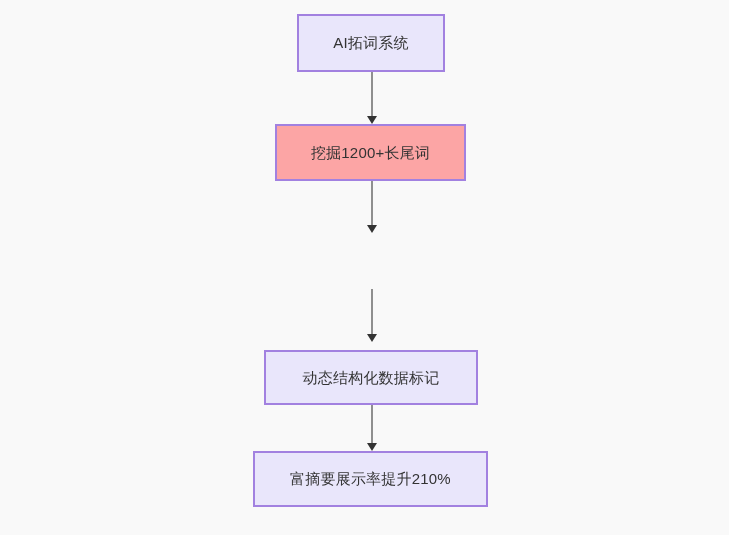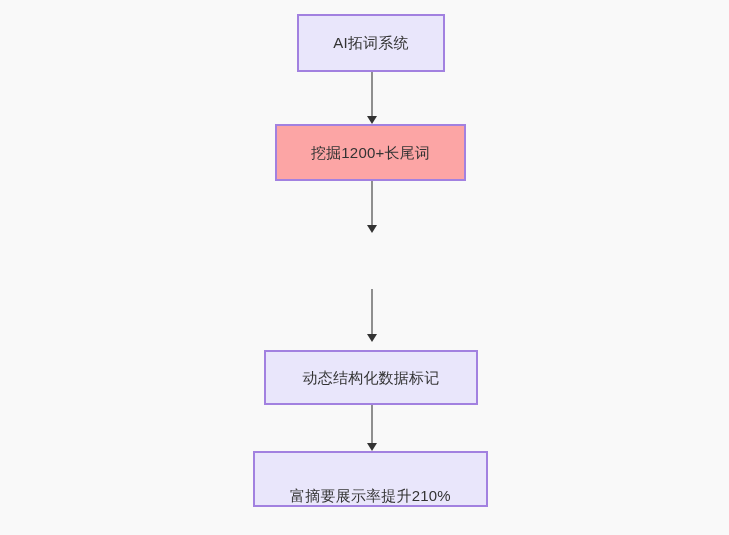--- a/index.html
+++ b/index.html
@@ -85,17 +85,17 @@
 
   <div class="node" style="left: 275px; top: 124px; width: 191px; height: 57px; background: #fca5a5; border-color: rgb(162, 129, 224); color: rgb(51, 51, 51);">
     <span class="node-label">挖掘1200+长尾词</span>
   </div>
 
 
   <div class="node" style="left: 264px; top: 342px; width: 214px; height: 55px; background: rgb(233, 230, 251); border-color: rgb(162, 129, 224); color: rgb(51, 51, 51); margin-top: 8px;">
     <span class="node-label">动态结构化数据标记</span>
   </div>
 
-  <div class="node" style="left: 253px; top: 451px; width: 235px; height: 56px; background: rgb(233, 230, 251); border-color: rgb(162, 129, 224); color: rgb(51, 51, 51); align-items: flex-end;">
+  <div class="node" style="left: 253px; top: 451px; width: 235px; height: 56px; background: rgb(233, 230, 251); border-color: rgb(162, 129, 224); color: rgb(51, 51, 51);">
     <span class="node-label">富摘要展示率提升210%</span>
   </div>
 
 </div>
 
 </body></html>

